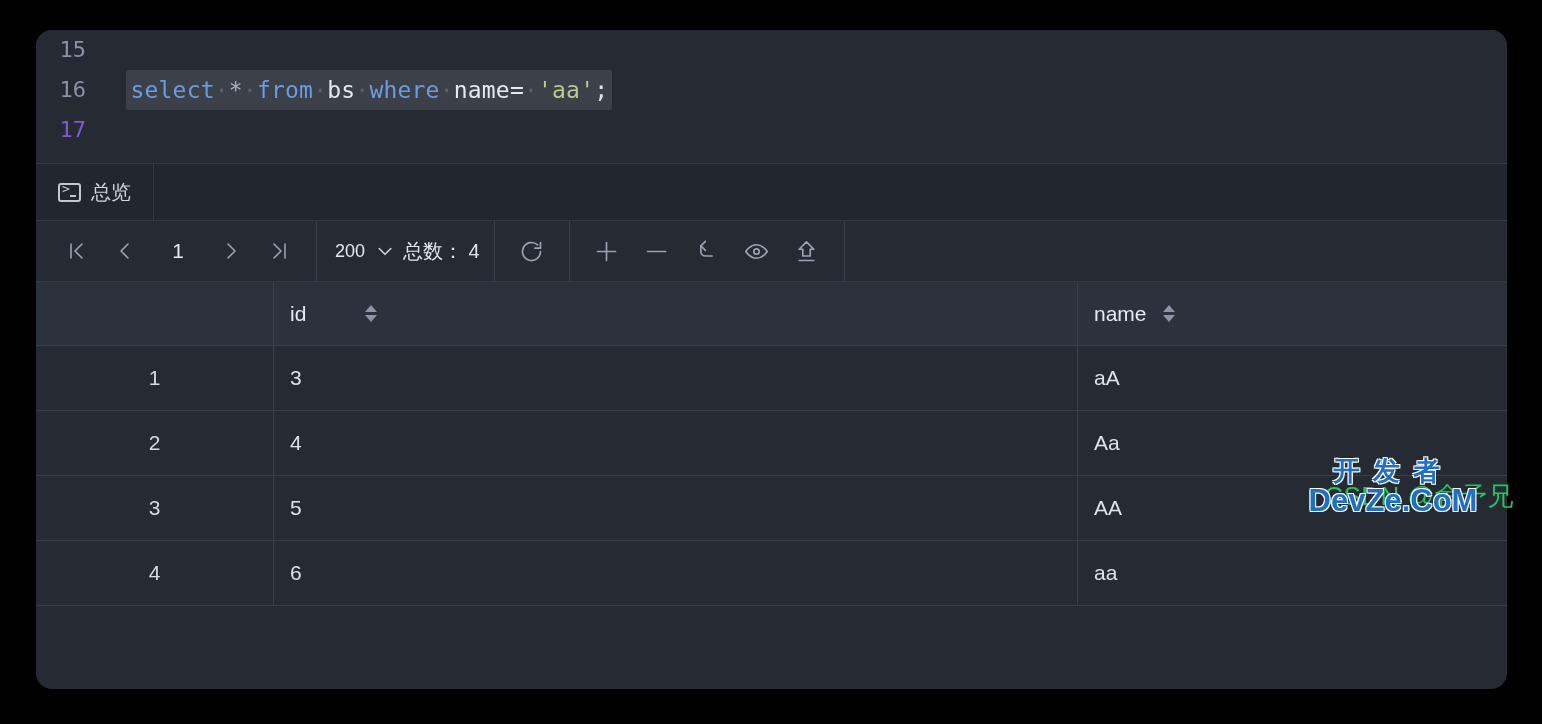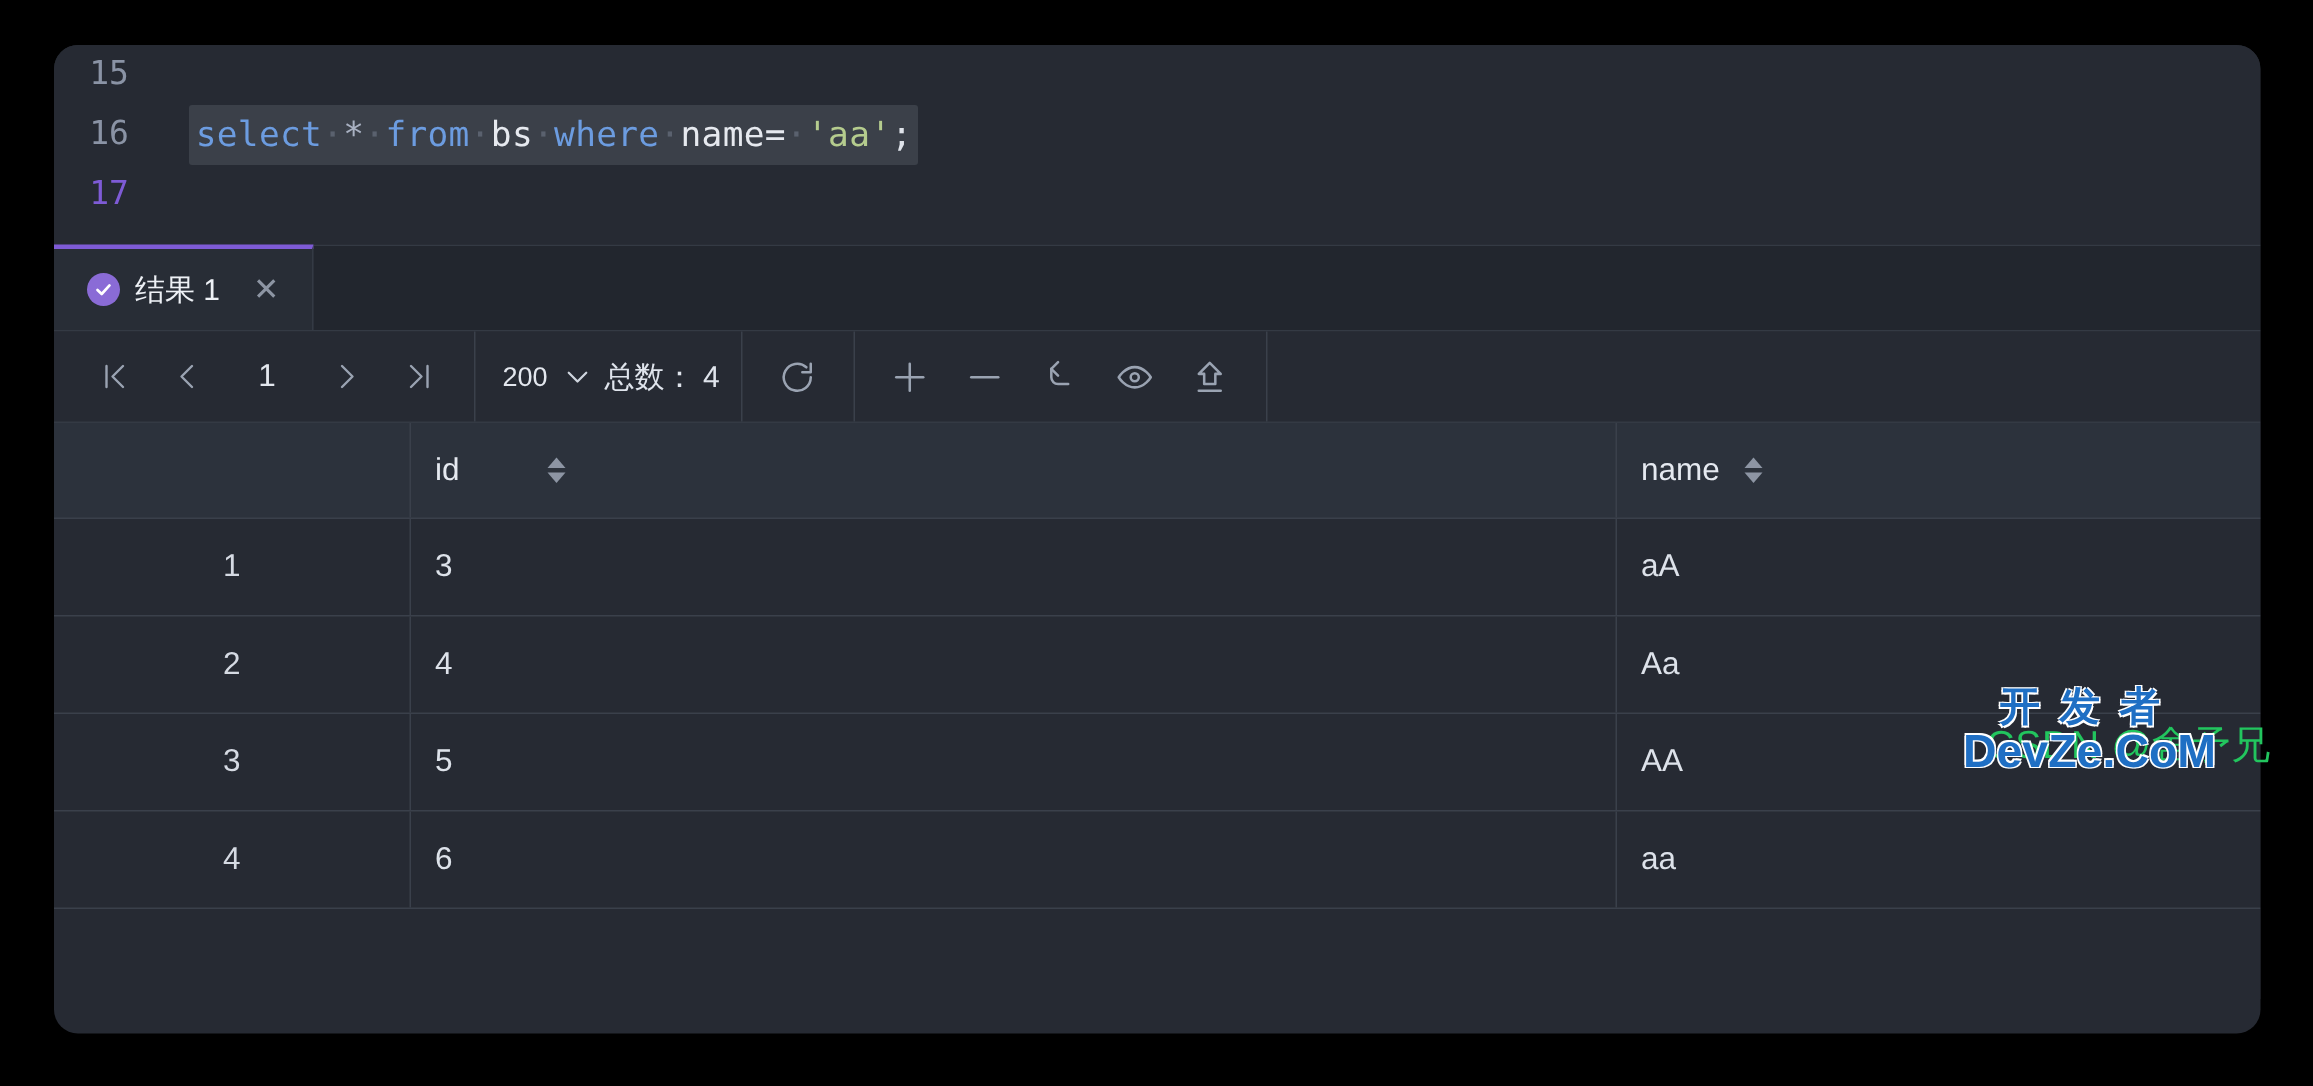--- a/index.html
+++ b/index.html
@@ -302,30 +302,25 @@
         </span>
       </div>
 
       <div class="code-line">
         <span class="gutter active">17</span>
       </div>
     </div>
 
     <div class="tabbar">
 
-
-      <div class="tab active">
-        <span class="check-badge">
-          <svg width="14" height="14" viewBox="0 0 14 14">
-            <polyline points="3,7.3 5.8,10 11,4.3" fill="none" stroke="#ffffff" stroke-width="1.8" stroke-linecap="round" stroke-linejoin="round"></polyline>
-          </svg>
-        </span>
-        <span class="label">结果 1</span>
-        <span class="tab-close">✕</span>
-      </div>
+      <div class="tab">
+        <span class="term-icon"></span>
+        <span class="label">总览</span>
+      </div>
+
 
       <div class="tab-fill"></div>
     </div>
 
     <div class="gridbar">
 
       <div class="gb-group nav">
         <span class="gb-btn">
           <svg width="24" height="24" viewBox="0 0 24 24" fill="none" stroke="currentColor" stroke-width="1.6" stroke-linecap="round" stroke-linejoin="round">
             <line x1="6" y1="5" x2="6" y2="19"></line>

